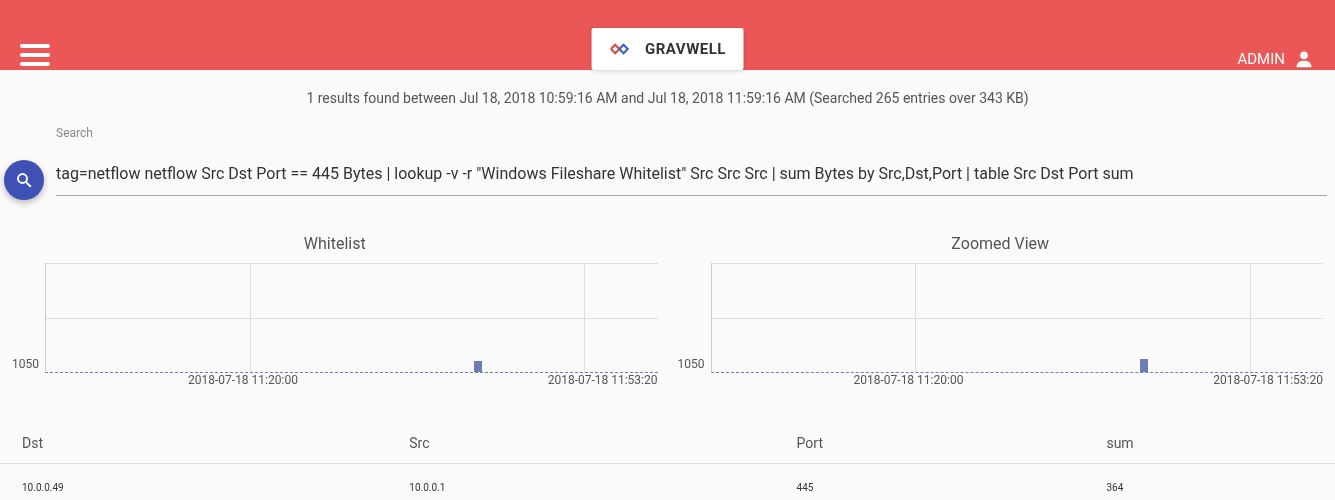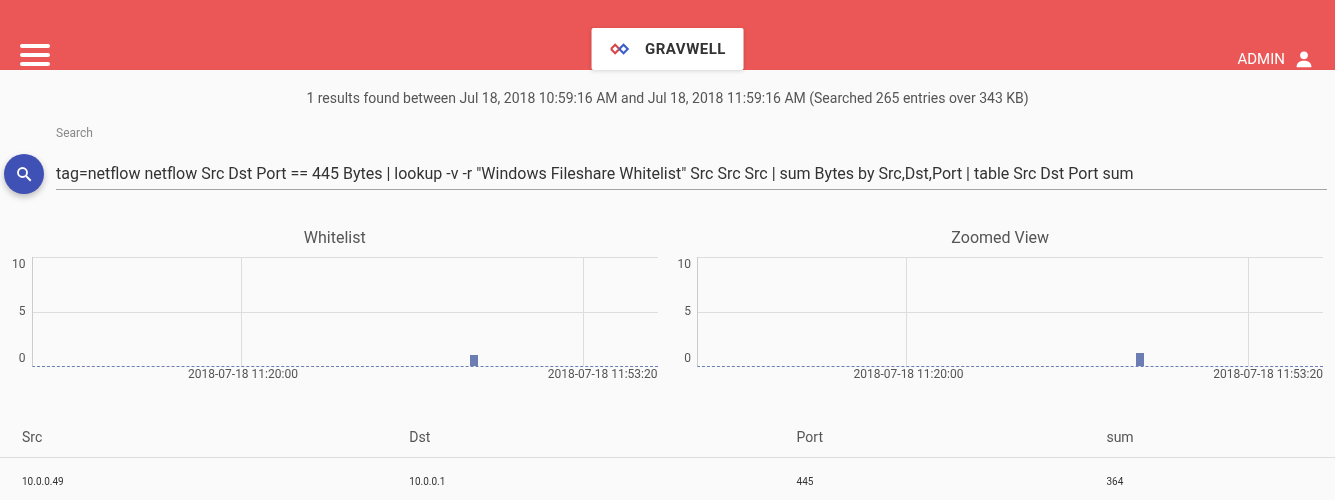--- a/index.html
+++ b/index.html
@@ -35,29 +35,29 @@
     .search-fab {
       width: 40px; height: 40px; border-radius: 50%;
       background: #3f51b5; display: flex; align-items: center; justify-content: center;
       box-shadow: 0 3px 6px rgba(0,0,0,0.25); flex-shrink: 0; margin-left: -4px; margin-bottom: -4px;
     }
     .search-fab svg { width: 18px; height: 18px; stroke: #fff; fill: none; }
     .search-field { flex: 1; }
     .search-label { font-size: 12px; color: #888; margin-bottom: 20px; display: block; }
     .search-input {
       width: 100%; border: none; border-bottom: 1px solid rgba(0,0,0,0.35);
-      font-size: 16px; padding: 4px 0 6px 0; background: transparent; outline: none;
+      font-size: 16px; padding: 4px 0 12px 0; background: transparent; outline: none;
       font-family: inherit; color: #333;
     }
     
     .charts-row { display: flex; gap: 20px; padding: 30px 12px 8px 12px; }
     .chart { flex: 1; }
     .chart-title { text-align: center; font-size: 16px; color: #555; margin-bottom: 10px; }
     .chart-body { display: flex; height: 110px; }
-    .y-axis { display: flex; flex-direction: column; justify-content: space-between; align-items: flex-end; padding-right: 6px; font-size: 12px; color: #555; height: 100%; padding-bottom: 2px; }
+    .y-axis { display: flex; flex-direction: row; justify-content: space-between; align-items: flex-end; padding-right: 6px; font-size: 12px; color: #555; height: 100%; padding-bottom: 2px; }
     .plot-area { flex: 1; position: relative; border-left: 1px solid #ccc; border-bottom: 1px dashed #6b7db3; }
     .gridline-top { position: absolute; left: 0; right: 0; top: 0; border-top: 1px solid #ddd; }
     .gridline-mid { position: absolute; left: 0; right: 0; top: 50%; border-top: 1px solid #ddd; }
     .x-tick-mid { position: absolute; left: 33.3%; top: 0; bottom: 0; border-left: 1px solid #ddd; }
     .x-tick-right { position: absolute; left: 88%; top: 0; bottom: 0; border-left: 1px solid #ddd; }
     .bar { position: absolute; width: 8px; background: #6b7db3; bottom: 0; }
     .x-labels { position: relative; height: 18px; font-size: 12px; color: #555; margin-left: 24px; }
     .x-label-mid { position: absolute; left: 33.3%; transform: translateX(-50%); }
     .x-label-right { position: absolute; right: 0; transform: translateX(0); }
 
@@ -147,22 +147,22 @@
     </div>
     <div class="x-labels">
       <span class="x-label-mid">2018-07-18 11:20:00</span>
       <span class="x-label-right">2018-07-18 11:53:20</span>
     </div>
   </div>
 </div>
 
 <div class="table">
   <div class="table-head">
+    <div>Dst</div>
     <div>Src</div>
-    <div>Dst</div>
     <div>Port</div>
     <div>sum</div>
   </div>
   <div class="table-row">
     <div>10.0.0.49</div>
     <div>10.0.0.1</div>
     <div>445</div>
     <div>364</div>
   </div>
 </div>

